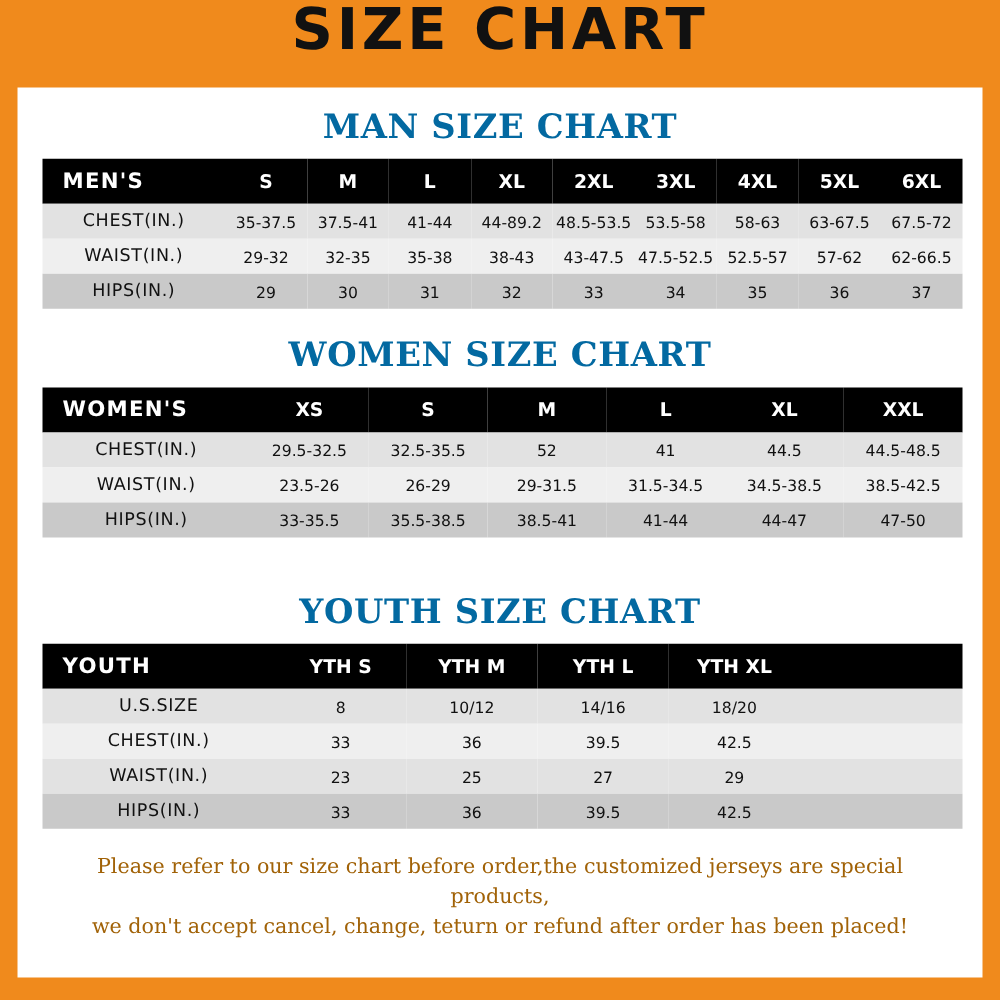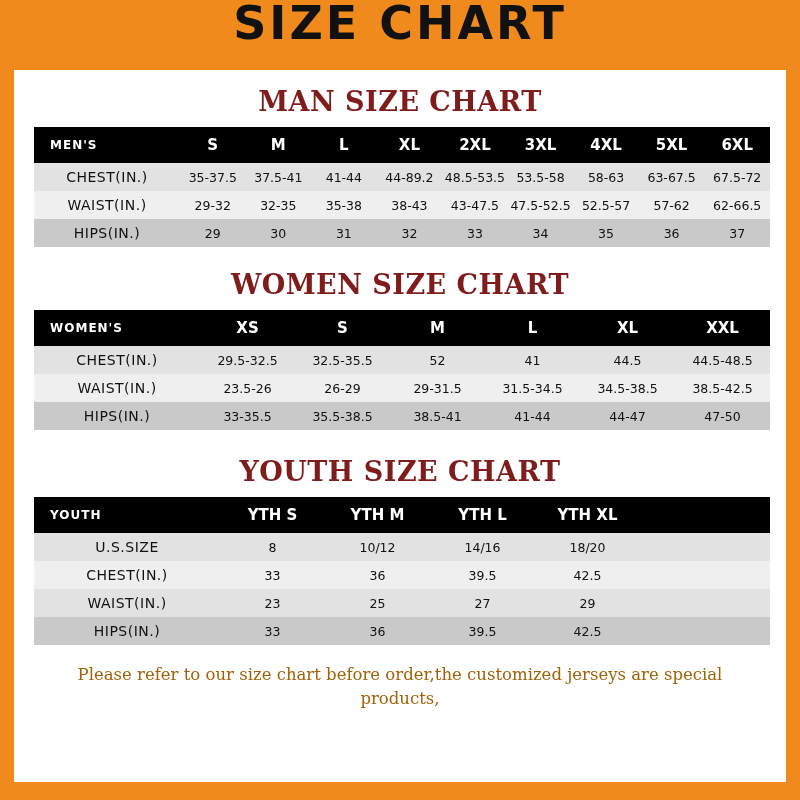--- a/index.html
+++ b/index.html
@@ -40,25 +40,25 @@
   }
   .content {
     padding: 0 20px;
   }
   .section-title {
     text-align: center;
     font-family: "DejaVu Serif", serif;
     font-weight: bold;
     font-size: 27px;
     letter-spacing: 0.5px;
-    color: #7f1d1d;
+    color: #0369a1;
   }
   .t-man { margin: 16px 0 10px 0; }
   .t-women { margin: 22px 0 10px 0; }
-  .t-youth { margin: 26px 0 10px 0; }
+  .t-youth { margin: 44px 0 10px 0; }
 
   table.size {
     border-collapse: collapse;
     width: 736px;
     margin: 0 auto;
     table-layout: fixed;
   }
   table.size th, table.size td {
     text-align: center;
     font-size: 12.5px;
@@ -71,21 +71,21 @@
     background: #000000;
     color: #ffffff;
     font-weight: bold;
     font-size: 15px;
     height: 36px;
   }
   thead.head-row th.corner {
     text-align: left;
     padding-left: 16px;
     letter-spacing: 1px;
-    font-size: 12px;
+    font-size: 17px;
   }
   tbody tr.r-light td { background: #e2e2e2; }
   tbody tr.r-mid td   { background: #efefef; }
   tbody tr.r-dark td  { background: #c9c9c9; }
   tbody td.label {
     font-size: 14px;
     letter-spacing: 0.5px;
   }
   .footnote {
     margin: 18px 16px 0 16px;
@@ -258,18 +258,19 @@
           <td>36</td>
           <td>39.5</td>
           <td>42.5</td>
           <td></td>
         </tr>
       </tbody>
     </table>
 
     <div class="footnote">
       <div>Please refer to our size chart before order,the customized jerseys are special products,</div>
+      <div>we don't accept cancel, change, teturn or refund after order has been placed!</div>
     </div>
 
   </div>
 
   <div class="bottom-bar"></div>
 </div>
 
 </body></html>

